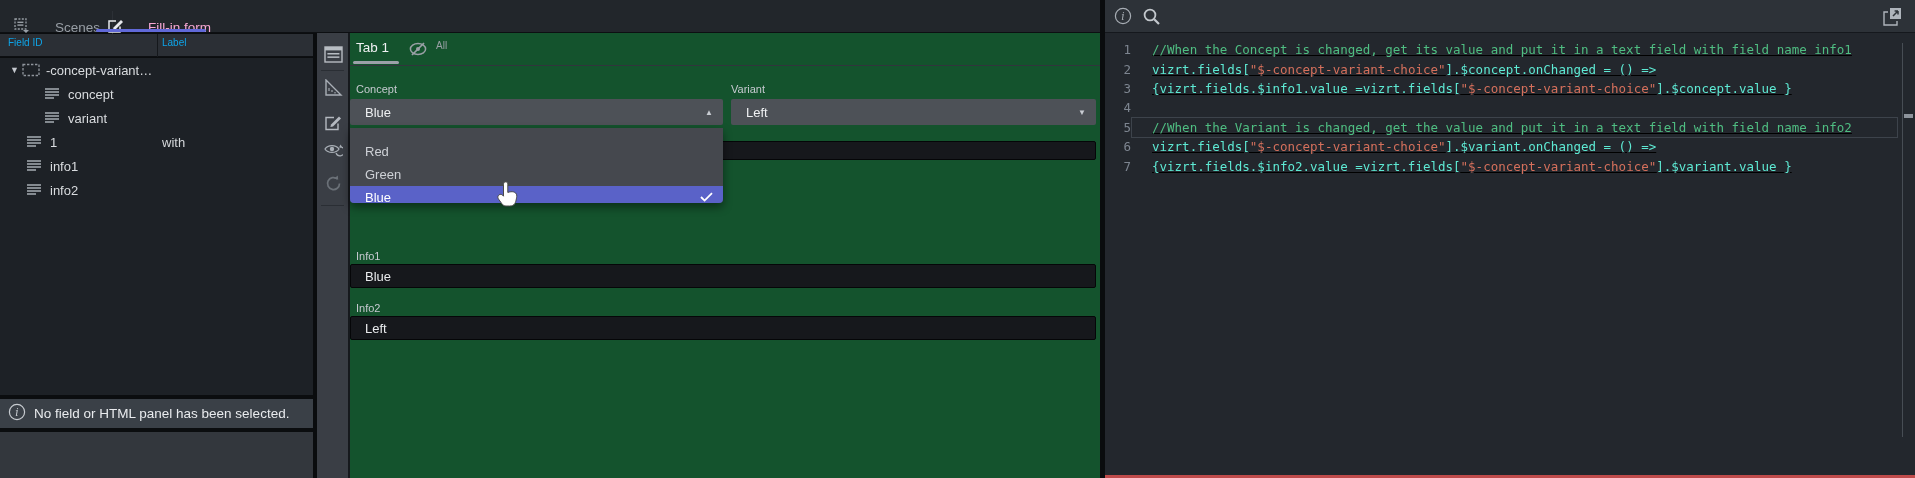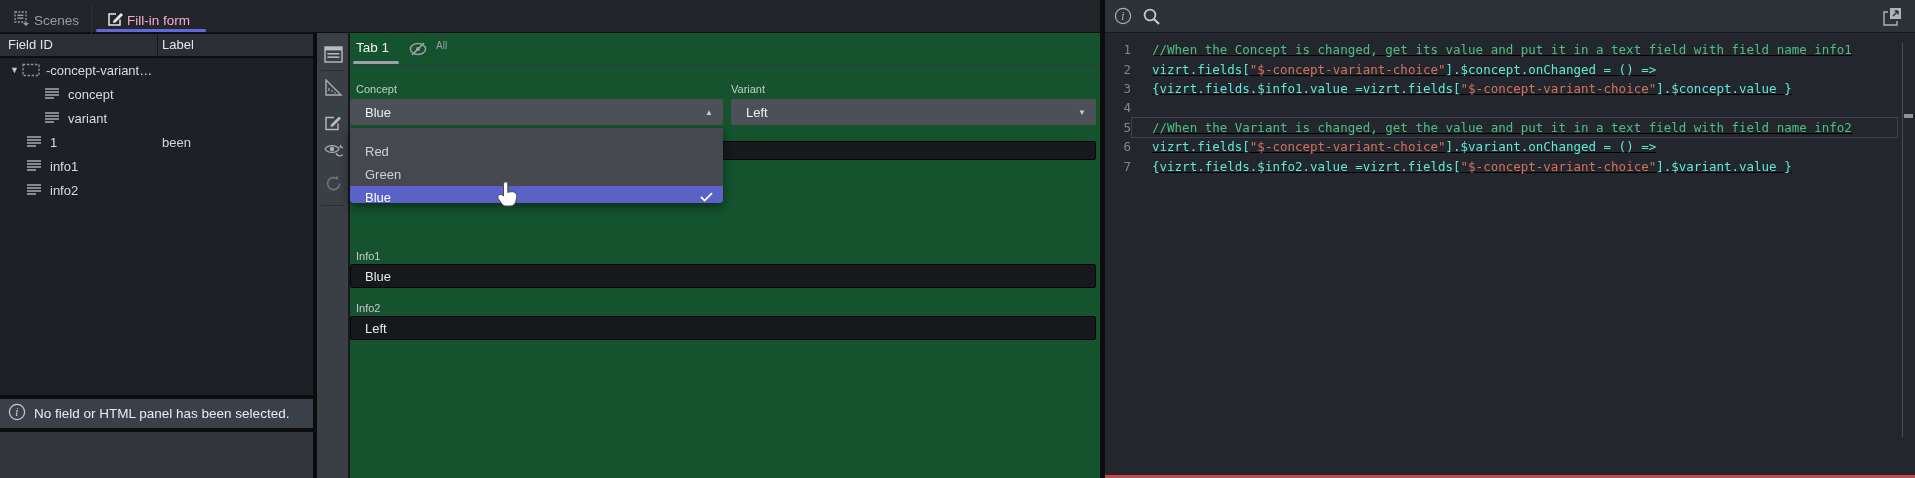--- a/index.html
+++ b/index.html
@@ -4,31 +4,31 @@
 <style>
   * { box-sizing: border-box; }
   body { margin:0; background:#000; }
   #root { position:relative; width:1915px; height:478px; background:#0b0d0f;
           font-family:"Liberation Sans", sans-serif; overflow:hidden;
           -webkit-font-smoothing:antialiased; }
 
   
   .topbar { position:absolute; left:0; top:0; width:1100px; height:33px;
             background:#22262b; border-bottom:1px solid #0d0f12; }
-  .tab { position:absolute; top:4px; height:32px; display:flex; align-items:center;
-         gap:3px; font-size:13.5px; padding:0 12px; cursor:default; }
+  .tab { position:absolute; top:11px; height:32px; display:flex; align-items:center;
+         gap:24px; font-size:13.5px; padding:0 12px; cursor:default; }
   .tab-scenes { left:2px; color:#989ea5; border-right:1px solid #2c3036; }
   .tab-fillin { left:95px; color:#f9a8d4; }
   .tab-underline { position:absolute; left:96px; top:29px; width:110px; height:3px;
                    background:#6169d8; border-radius:2px; }
 
   
   .lp-header { position:absolute; left:0; top:34px; width:313px; height:23px;
                background:#2b2f35; border-bottom:1px solid #0d0f12;
-               color:#e5e5e5; font-size:13px; }
+               color:#0ea5e9; font-size:10px; }
   .lp-header .col1 { position:absolute; left:8px; top:3px; }
   .lp-header .col2 { position:absolute; left:162px; top:3px; }
   .lp-header .coldiv { position:absolute; left:157px; top:0; width:1px; height:23px; background:#15181c; }
   .lp-tree { position:absolute; left:0; top:58px; width:313px; height:337px; background:#1d2126; }
   .tree-row { position:relative; height:24px; display:flex; align-items:center;
               color:#d9dcdf; font-size:13px; }
   .tree-row .caret { width:12px; margin-left:10px; color:#c3c7cd; font-size:9px; }
   .tree-row.d1 { padding-left:26px; }
   .tree-row.d2 { padding-left:44px; }
   .tree-row .ticon { width:18px; height:14px; margin-right:6px; flex:none; }
@@ -164,21 +164,21 @@
           </svg></span>
         <span>variant</span>
       </div>
       <div class="tree-row d1">
         <span class="ticon"><svg width="16" height="13" viewBox="0 0 16 13">
             <g stroke="#a7adb4" stroke-width="1.4">
               <path d="M1 2 h14 M1 5 h14 M1 8 h14 M1 11 h9"></path>
             </g>
           </svg></span>
         <span>1</span>
-        <span class="tlabel">been</span>
+        <span class="tlabel">with</span>
       </div>
       <div class="tree-row d1">
         <span class="ticon"><svg width="16" height="13" viewBox="0 0 16 13">
             <g stroke="#a7adb4" stroke-width="1.4">
               <path d="M1 2 h14 M1 5 h14 M1 8 h14 M1 11 h9"></path>
             </g>
           </svg></span>
         <span>info1</span>
       </div>
       <div class="tree-row d1">

